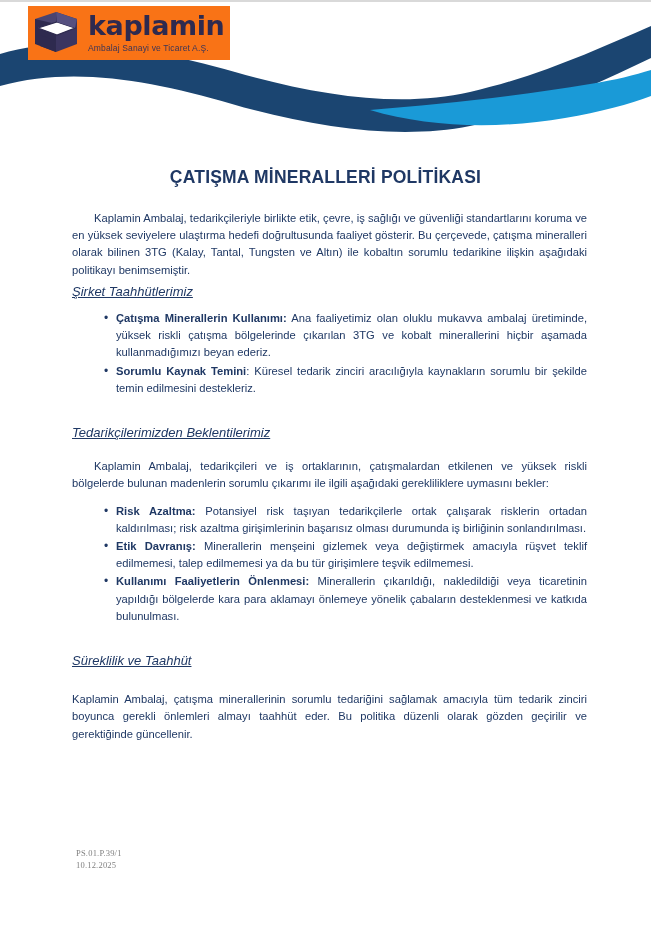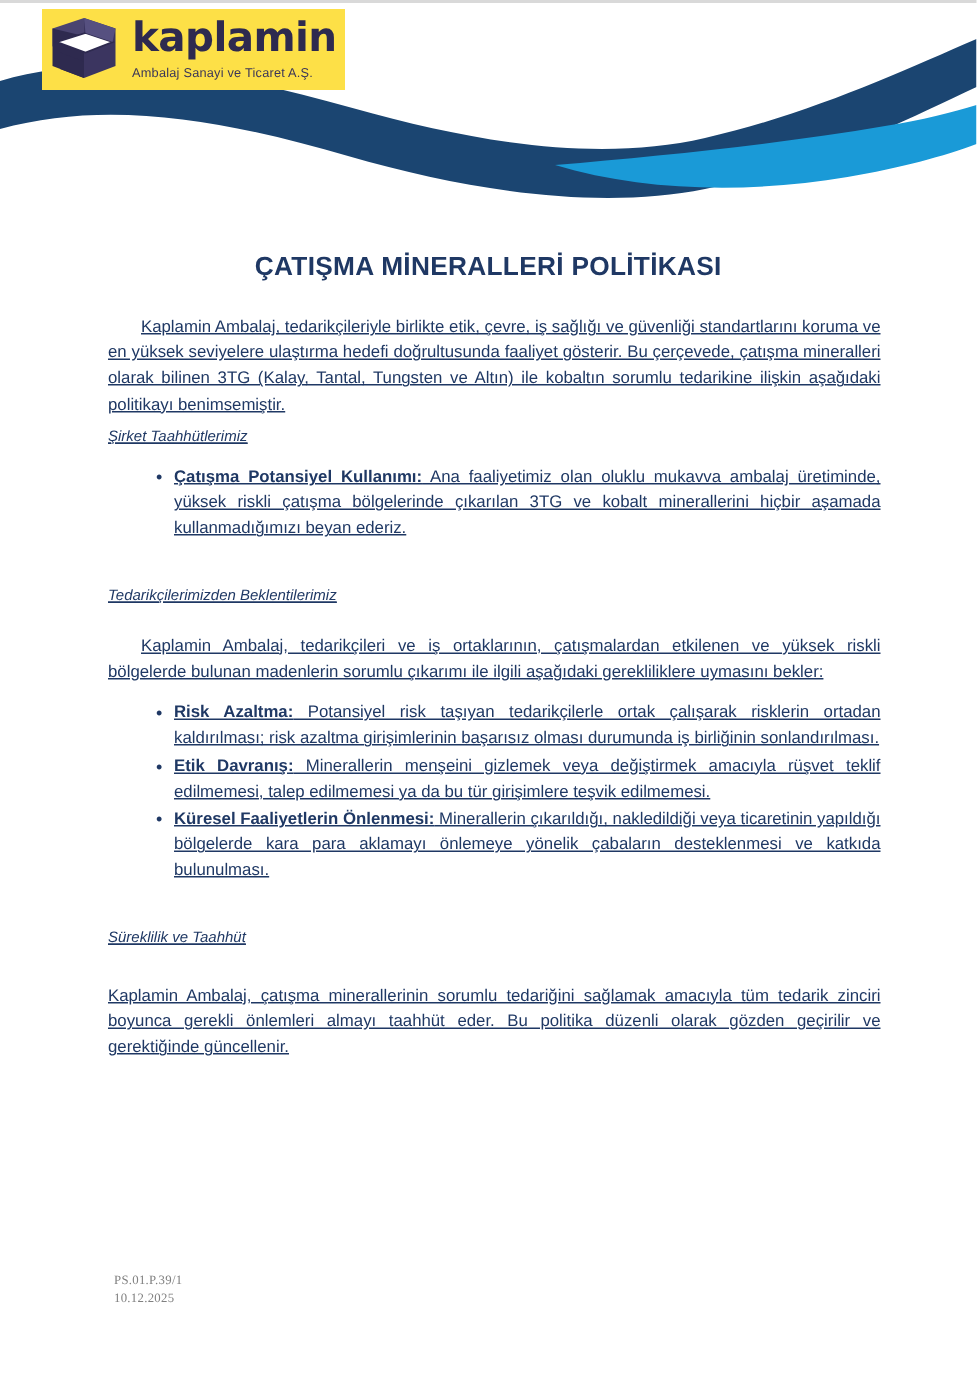--- a/index.html
+++ b/index.html
@@ -39,21 +39,21 @@
     display: block;
   }
 
   .brand-block {
     position: absolute;
     top: 6px;
     left: 28px;
     display: flex;
     align-items: flex-start;
     z-index: 5;
-    background: #fde047;
+    background: #f97316;
     padding: 2px 6px 2px 2px;
   }
   .brand-mark {
     width: 52px;
     height: 50px;
     flex: 0 0 auto;
     margin-right: 6px;
   }
   .brand-text {
     display: flex;
@@ -91,38 +91,37 @@
     line-height: 22px;
     color: #1f3864;
     margin: 14px 0 0 0;
     padding: 0 60px;
     letter-spacing: 0.2px;
   }
 
   .content {
     padding: 0 64px 0 72px;
     margin-top: 22px;
-    text-decoration: underline;
   }
 
   p.para {
     margin: 0;
     font-size: 11.2px;
     line-height: 17.2px;
     text-align: justify;
     text-justify: inter-word;
     color: #1f3864;
   }
   p.para.indent {
     text-indent: 22px;
   }
 
   .section-heading {
     margin: 4px 0 0 0;
-    font-size: 10px;
+    font-size: 13px;
     line-height: 17.2px;
     font-style: italic;
     text-decoration: underline;
     color: #1f3864;
   }
 
   ul.bullets {
     margin: 10px 0 0 0;
     padding: 0 0 0 34px;
     list-style: none;
@@ -204,41 +203,44 @@
   <h1 class="doc-title">ÇATIŞMA MİNERALLERİ POLİTİKASI</h1>
 
   <div class="content">
 
     <p class="para indent">Kaplamin Ambalaj, tedarikçileriyle birlikte etik, çevre, iş sağlığı ve güvenliği standartlarını koruma ve en yüksek seviyelere ulaştırma hedefi doğrultusunda faaliyet gösterir. Bu çerçevede, çatışma mineralleri olarak bilinen 3TG (Kalay, Tantal, Tungsten ve Altın) ile kobaltın sorumlu tedarikine ilişkin aşağıdaki politikayı benimsemiştir.</p>
 
     <div class="section-heading">Şirket Taahhütlerimiz</div>
 
     <ul class="bullets">
       <li>
-        <b>Çatışma Potansiyel Kullanımı:</b><span> Ana faaliyetimiz olan oluklu mukavva ambalaj üretiminde, yüksek riskli çatışma bölgelerinde çıkarılan 3TG ve kobalt minerallerini hiçbir aşamada kullanmadığımızı beyan ederiz.</span>
+        <b>Çatışma Minerallerin Kullanımı:</b><span> Ana faaliyetimiz olan oluklu mukavva ambalaj üretiminde, yüksek riskli çatışma bölgelerinde çıkarılan 3TG ve kobalt minerallerini hiçbir aşamada kullanmadığımızı beyan ederiz.</span>
+      </li>
+      <li>
+        <b>Sorumlu Kaynak Temini</b><span>: Küresel tedarik zinciri aracılığıyla kaynakların sorumlu bir şekilde temin edilmesini destekleriz.</span>
       </li>
     </ul>
 
     <div class="gap-l"></div>
 
     <div class="section-heading">Tedarikçilerimizden Beklentilerimiz</div>
 
     <div class="gap-m"></div>
 
     <p class="para indent">Kaplamin Ambalaj, tedarikçileri ve iş ortaklarının, çatışmalardan etkilenen ve yüksek riskli bölgelerde bulunan madenlerin sorumlu çıkarımı ile ilgili aşağıdaki gerekliliklere uymasını bekler:</p>
 
     <ul class="bullets">
       <li>
         <b>Risk Azaltma:</b><span> Potansiyel risk taşıyan tedarikçilerle ortak çalışarak risklerin ortadan kaldırılması; risk azaltma girişimlerinin başarısız olması durumunda iş birliğinin sonlandırılması.</span>
       </li>
       <li>
         <b>Etik Davranış:</b><span> Minerallerin menşeini gizlemek veya değiştirmek amacıyla rüşvet teklif edilmemesi, talep edilmemesi ya da bu tür girişimlere teşvik edilmemesi.</span>
       </li>
       <li>
-        <b>Küresel Faaliyetlerin Önlenmesi:</b><span> Minerallerin çıkarıldığı, nakledildiği veya ticaretinin yapıldığı bölgelerde kara para aklamayı önlemeye yönelik çabaların desteklenmesi ve katkıda bulunulması.</span>
+        <b>Kullanımı Faaliyetlerin Önlenmesi:</b><span> Minerallerin çıkarıldığı, nakledildiği veya ticaretinin yapıldığı bölgelerde kara para aklamayı önlemeye yönelik çabaların desteklenmesi ve katkıda bulunulması.</span>
       </li>
     </ul>
 
     <div class="gap-l"></div>
 
     <div class="section-heading">Süreklilik ve Taahhüt</div>
 
     <div class="gap-l"></div>
 
     <p class="para">Kaplamin Ambalaj, çatışma minerallerinin sorumlu tedariğini sağlamak amacıyla tüm tedarik zinciri boyunca gerekli önlemleri almayı taahhüt eder. Bu politika düzenli olarak gözden geçirilir ve gerektiğinde güncellenir.</p>

